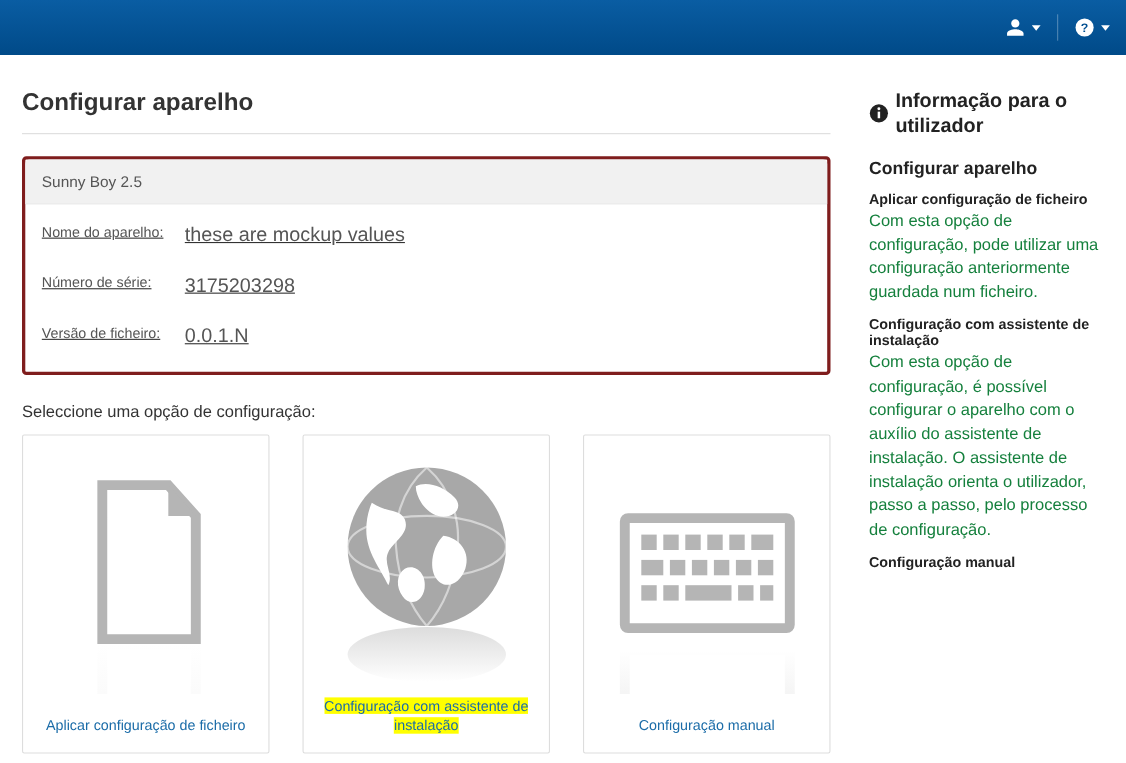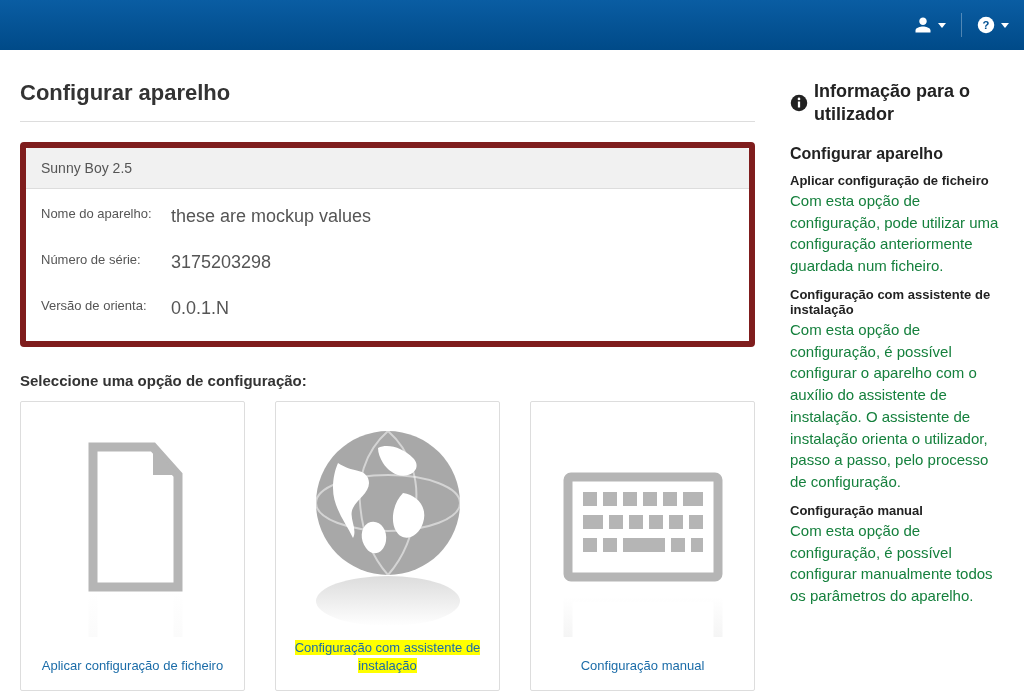--- a/index.html
+++ b/index.html
@@ -58,56 +58,56 @@
     }
     .page-title {
       font-size: 22px;
       font-weight: bold;
       color: #333;
       padding-bottom: 15px;
       border-bottom: 1px solid #ddd;
       margin-bottom: 20px;
     }
     .device-box {
-      border: 6px solid #7f1d1d;
+      border: 3px solid #7f1d1d;
       border-radius: 4px;
       margin-bottom: 25px;
       margin-top: 11px;
     }
     .device-header {
       background: #f1f1f1;
       padding: 12px 15px;
       border-bottom: 1px solid #ddd;
       color: #555;
       border-radius: 4px 4px 0 0;
     }
     .device-body {
       padding: 5px 15px 10px 15px;
     }
     .device-row {
       display: flex;
       padding: 12px 0;
+      text-decoration: underline;
     }
     .device-row:not(:last-child) {
       border-bottom: 1px solid #fff;
     }
     .device-label {
       width: 130px;
       color: #555;
       font-size: 13px;
     }
     .device-value {
       color: #555;
       font-size: 18px;
     }
     .select-option-label {
       font-size: 15px;
       color: #333;
       margin-bottom: 12px;
-      font-weight: bold;
     }
     .option-cards {
       display: flex;
       gap: 30px;
     }
     .option-card {
       border: 1px solid #ddd;
       border-radius: 2px;
       width: 225px;
       height: 290px;
@@ -194,21 +194,21 @@
       <div class="device-body">
         <div class="device-row">
           <div class="device-label">Nome do aparelho:</div>
           <div class="device-value">these are mockup values</div>
         </div>
         <div class="device-row">
           <div class="device-label">Número de série:</div>
           <div class="device-value">3175203298</div>
         </div>
         <div class="device-row">
-          <div class="device-label">Versão de orienta:</div>
+          <div class="device-label">Versão de ficheiro:</div>
           <div class="device-value">0.0.1.N</div>
         </div>
       </div>
     </div>
 
     <div class="select-option-label">Seleccione uma opção de configuração:</div>
 
     <div class="option-cards">
       <div class="option-card">
         <div class="option-card-icon">
@@ -303,15 +303,14 @@
     </div>
     <div class="side-section-heading">Configurar aparelho</div>
 
     <div class="side-sub-heading">Aplicar configuração de ficheiro</div>
     <div class="side-text">Com esta opção de configuração, pode utilizar uma configuração anteriormente guardada num ficheiro.</div>
 
     <div class="side-sub-heading">Configuração com assistente de instalação</div>
     <div class="side-text">Com esta opção de configuração, é possível configurar o aparelho com o auxílio do assistente de instalação. O assistente de instalação orienta o utilizador, passo a passo, pelo processo de configuração.</div>
 
     <div class="side-sub-heading">Configuração manual</div>
-    <div class="side-text">Com esta opção de configuração, é possível configurar manualmente todos os parâmetros do aparelho.</div>
   </div>
 </div>
 
 </body></html>

